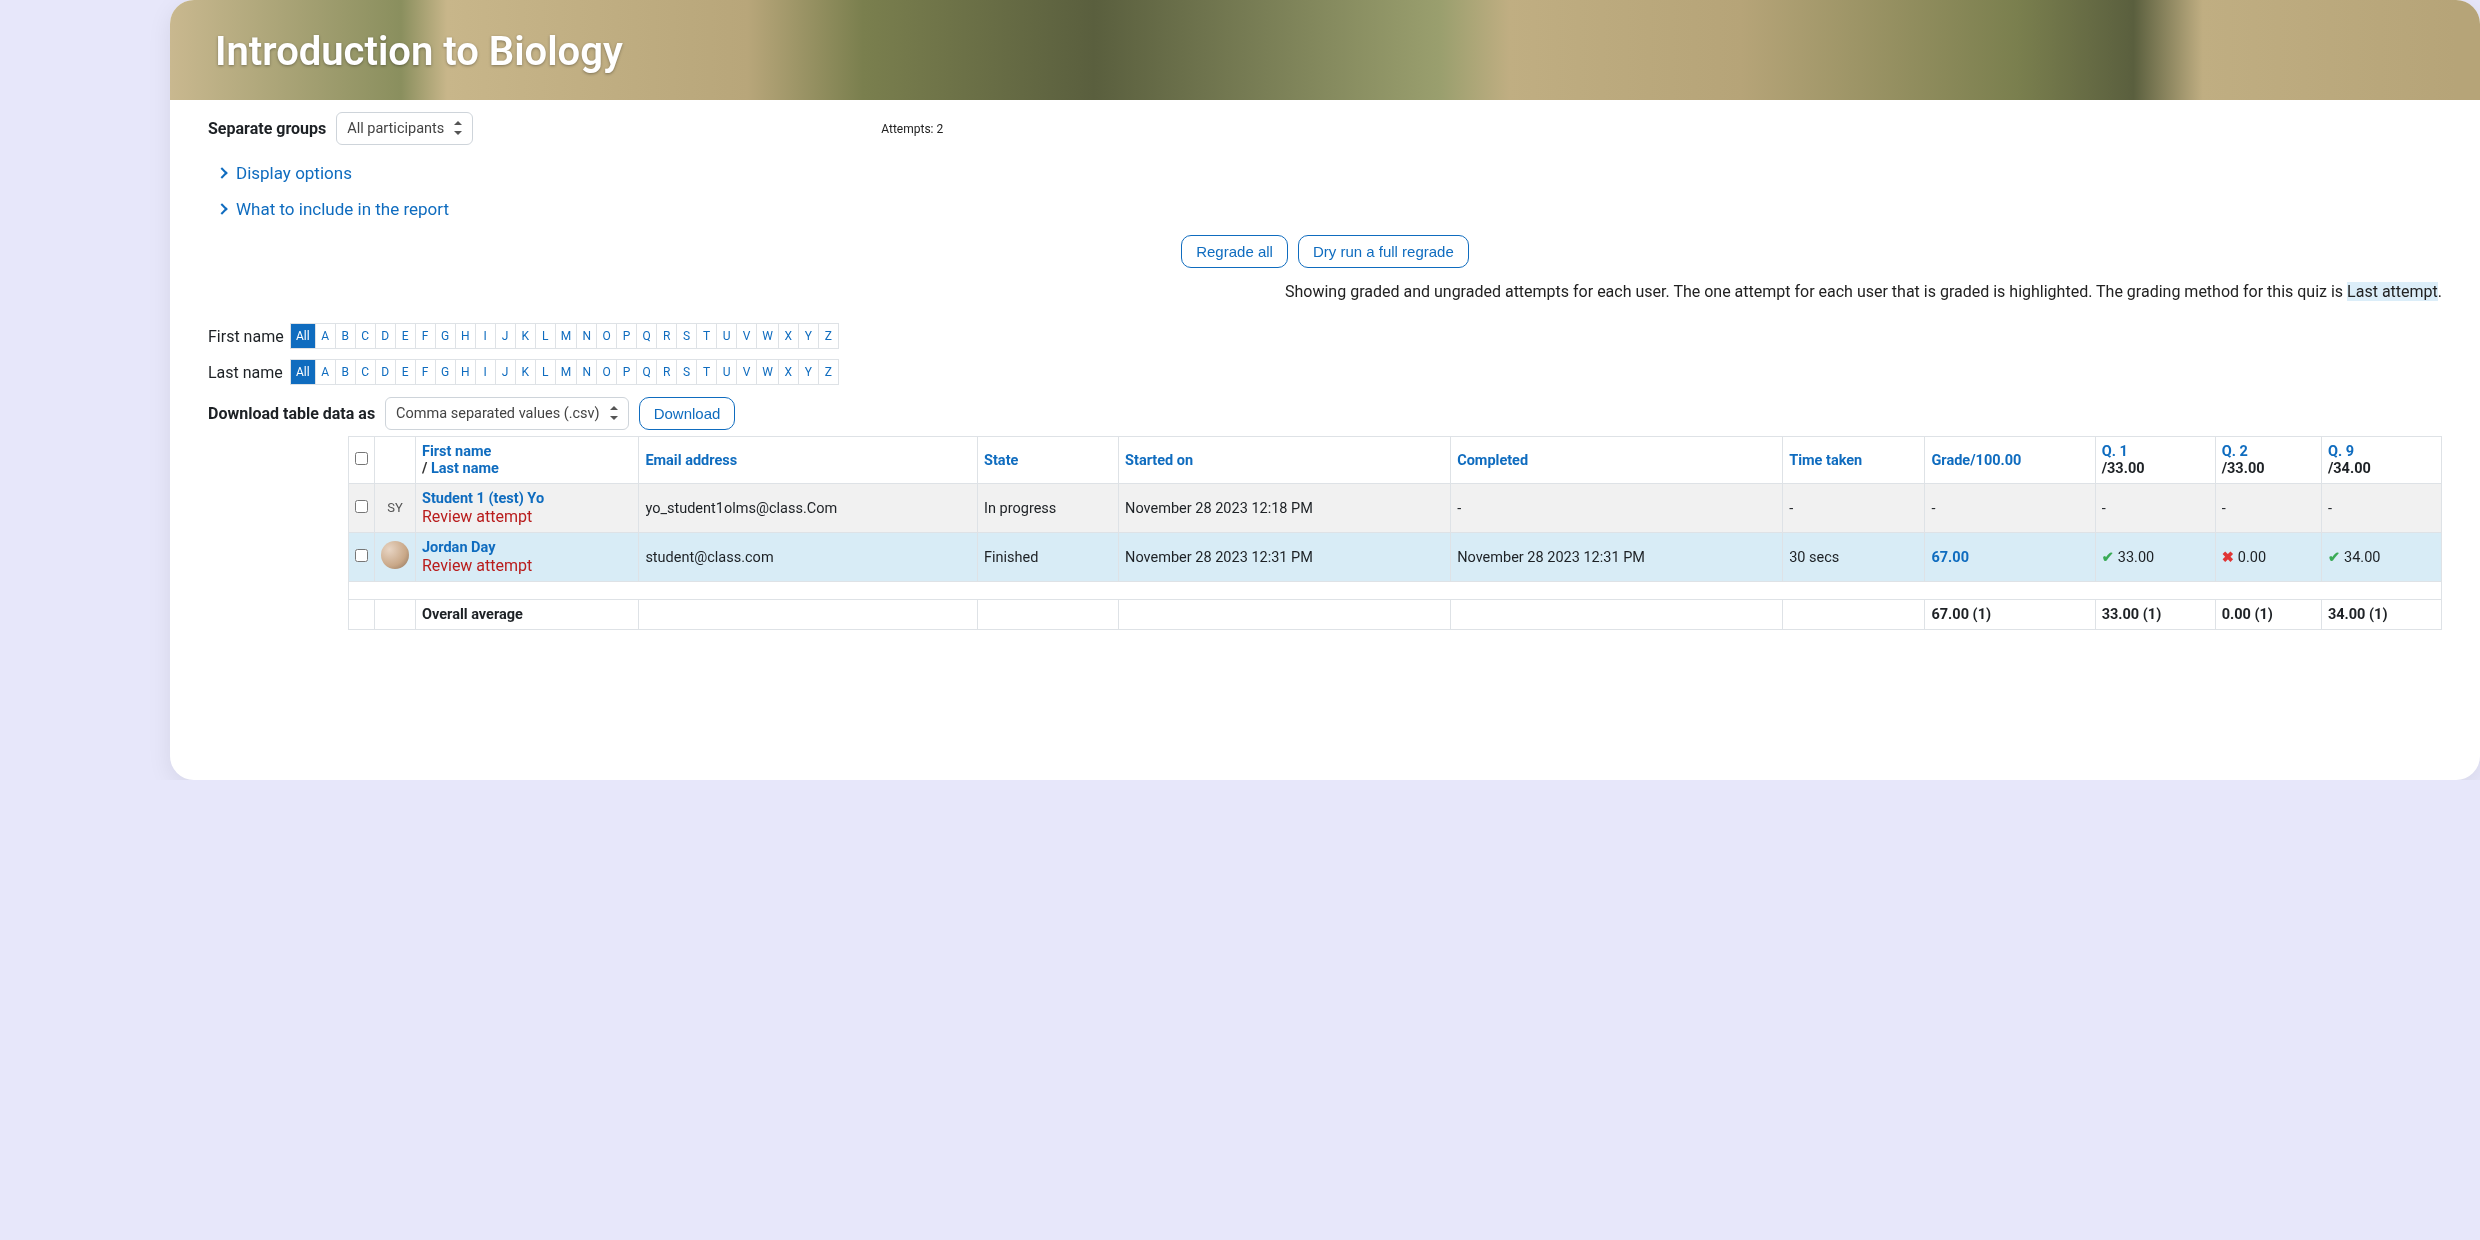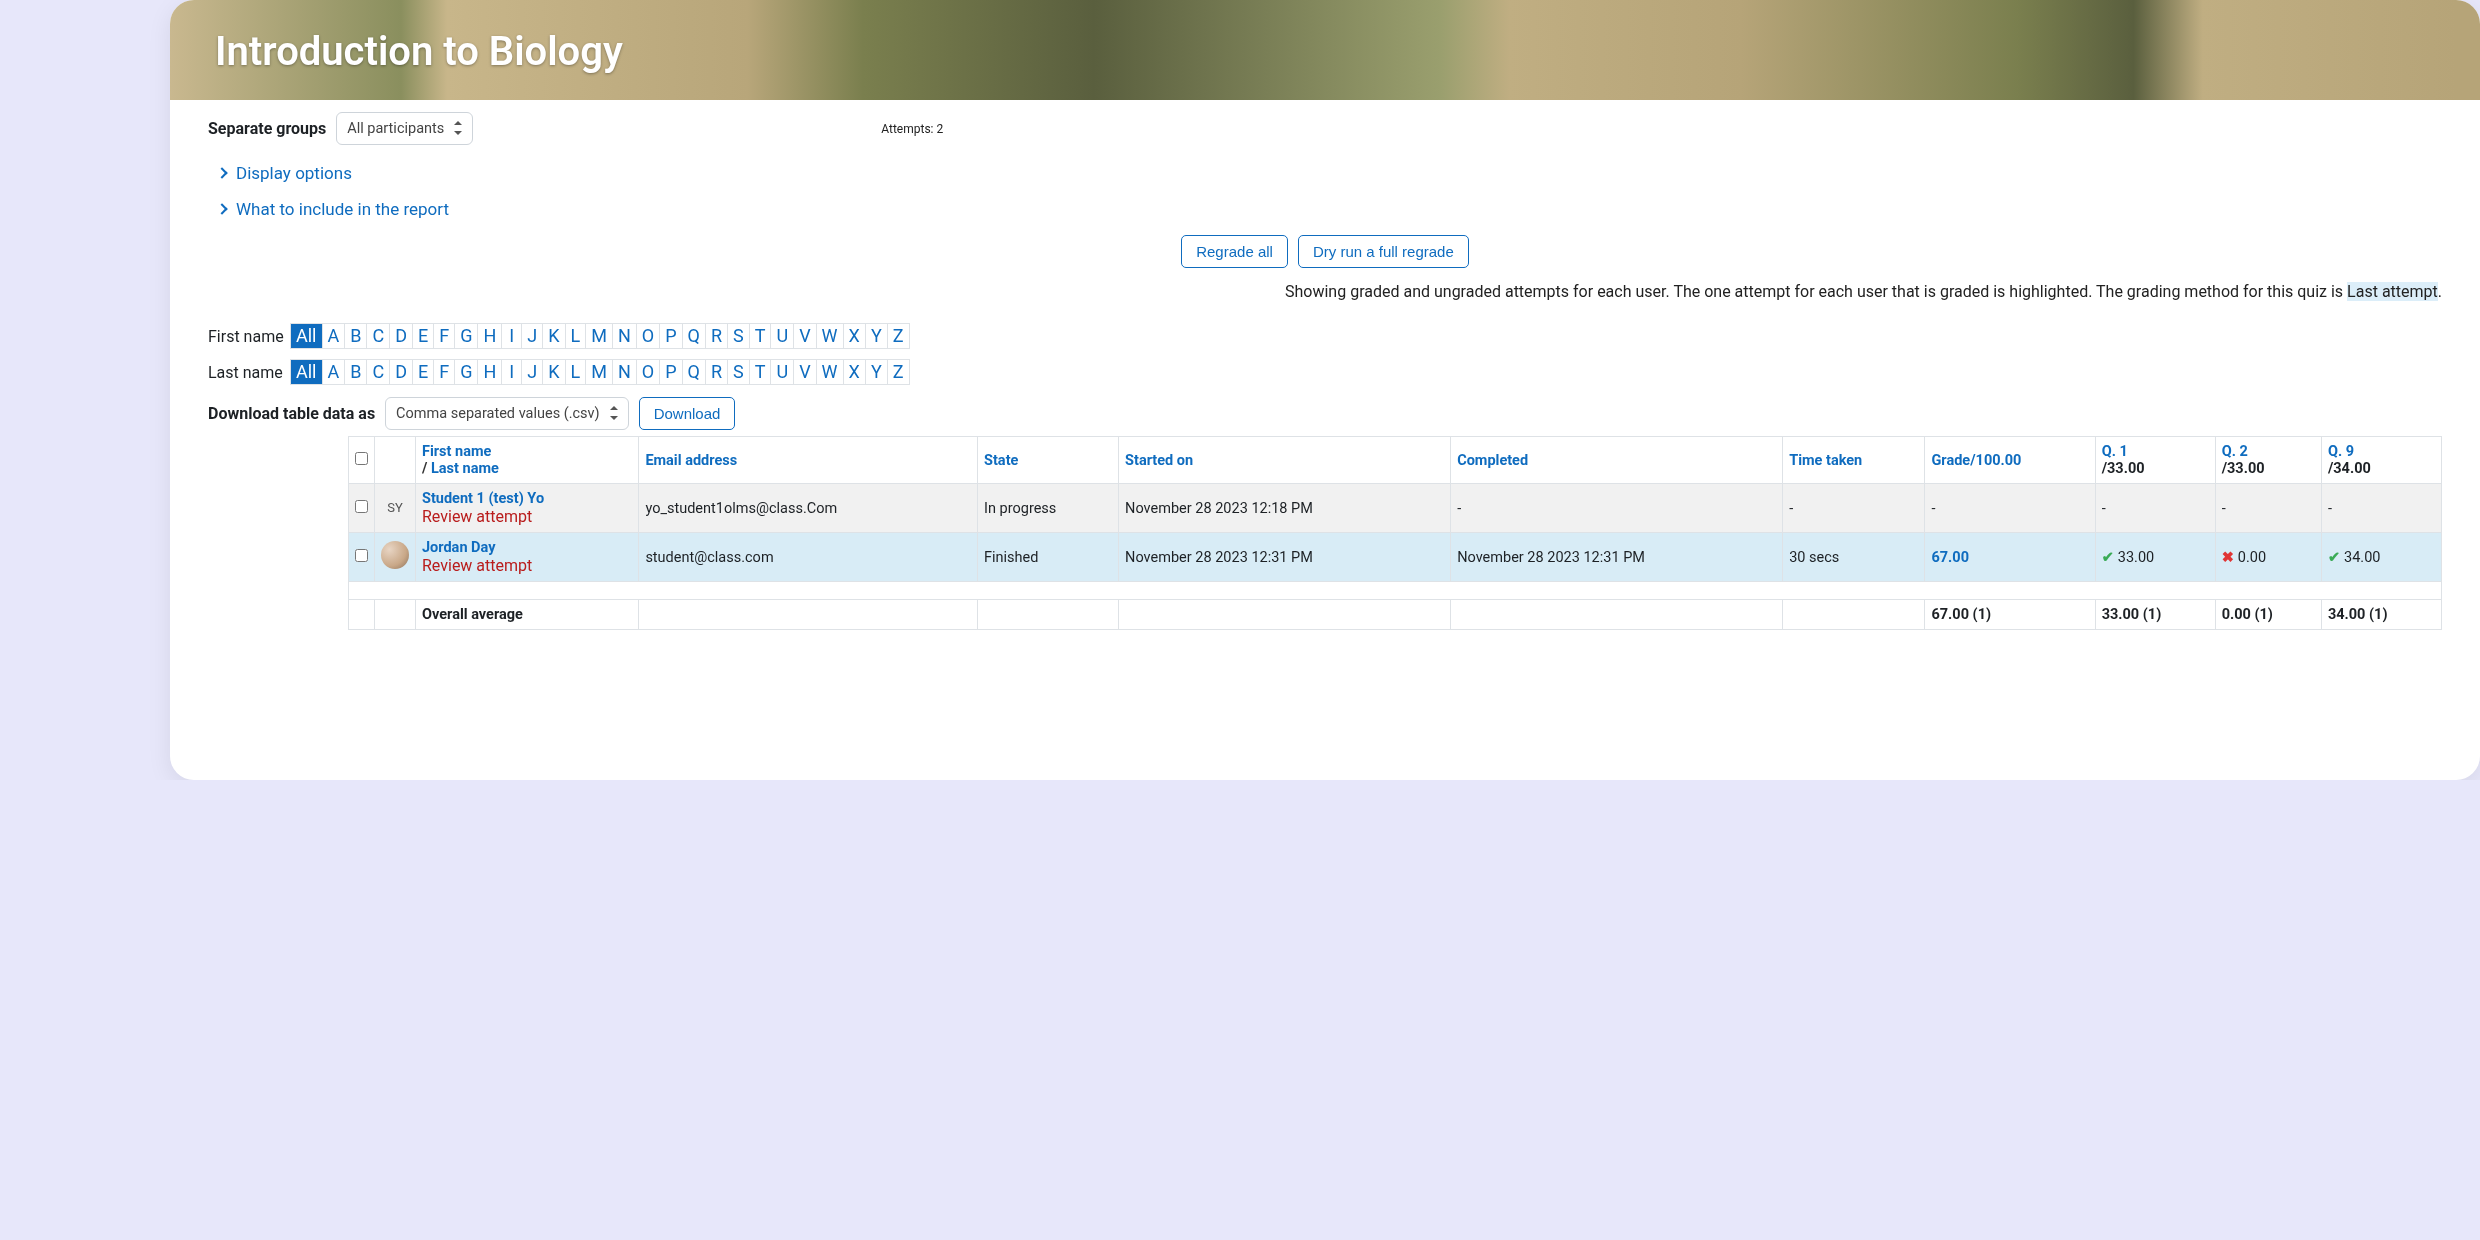--- a/index.html
+++ b/index.html
@@ -77,31 +77,31 @@
   .attempts { margin-left: 400px; font-size: 12px; color:#222; }
   .collapsible {
     display: flex; align-items: center; gap: 10px;
     color: #0f6cbf; font-size: 17px; cursor: pointer;
     margin-left: 10px; margin-bottom: 16px;
   }
   .chev { width: 8px; height: 8px; border-right: 2px solid #0f6cbf; border-bottom: 2px solid #0f6cbf; transform: rotate(-45deg); }
   .btn-row { text-align: center; margin: 10px 0 14px; display:flex; gap:10px; justify-content:center;}
   .btn {
     border: 1px solid #0f6cbf; color: #0f6cbf; background:#fff;
-    padding: 7px 14px; border-radius: 5px; font-size: 15px; cursor:pointer;
+    padding: 7px 14px; border-radius: 10px; font-size: 15px; cursor:pointer;
   }
   .note { text-align: right; font-size: 16px; color:#222; margin-bottom: 22px; }
   .hl { background: #dceef9; }
   .filter-row { display:flex; align-items:center; margin-bottom:10px; }
   .filter-label { font-size: 16px; width: 82px; }
   .alpha { display:flex; }
   .alpha span {
     border: 1px solid #dee2e6; border-left: none;
     min-width: 20px; height: 26px; line-height: 24px; text-align:center;
-    font-size: 18px; color:#0f6cbf; cursor:pointer; padding:0 5px;
+    font-size: 12px; color:#0f6cbf; cursor:pointer; padding:0 5px;
   }
   .alpha span:first-child { border-left:1px solid #dee2e6; }
   .alpha span.active { background:#0f6cbf; color:#fff; }
   .download-row { display:flex; align-items:center; gap:10px; margin:12px 0 6px; }
   .dl-label { font-weight:700; font-size:16px; }
   table { border-collapse: collapse; width: calc(100% - 140px); margin-left:140px; font-size:14.5px; }
   th, td { border:1px solid #dee2e6; padding:6px 6px; text-align:left; vertical-align:middle; }
   th { background:#fff; font-weight:700; }
   th a, .linkish { color:#0f6cbf; text-decoration:none; }
   tr.gray td { background:#f1f1f1; }

